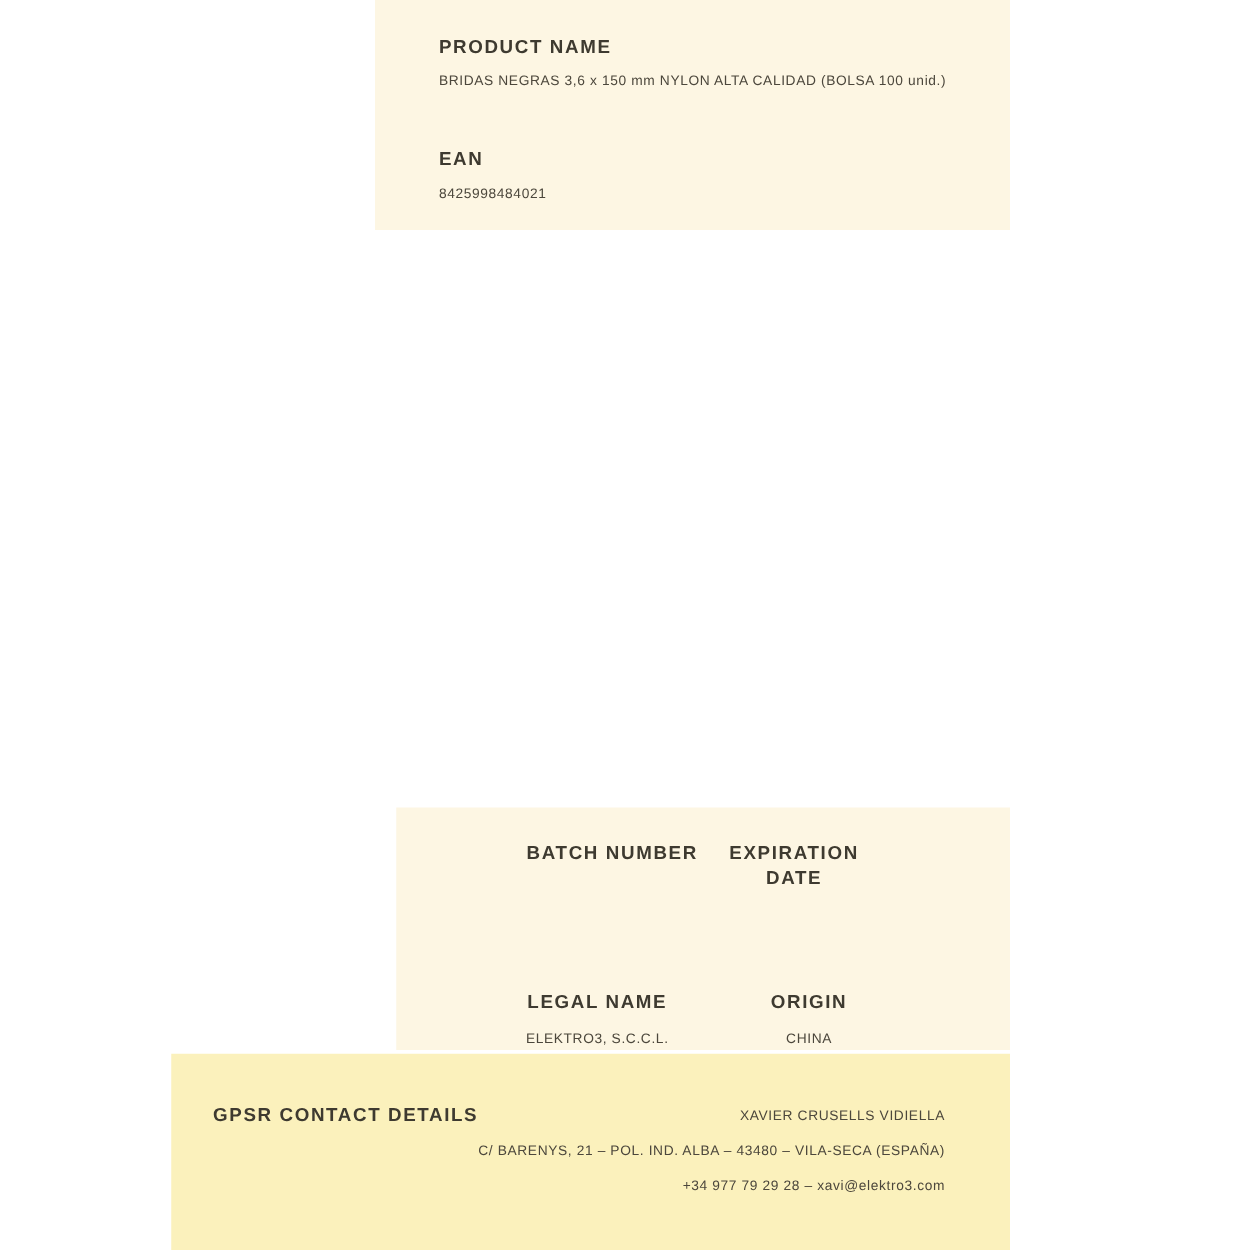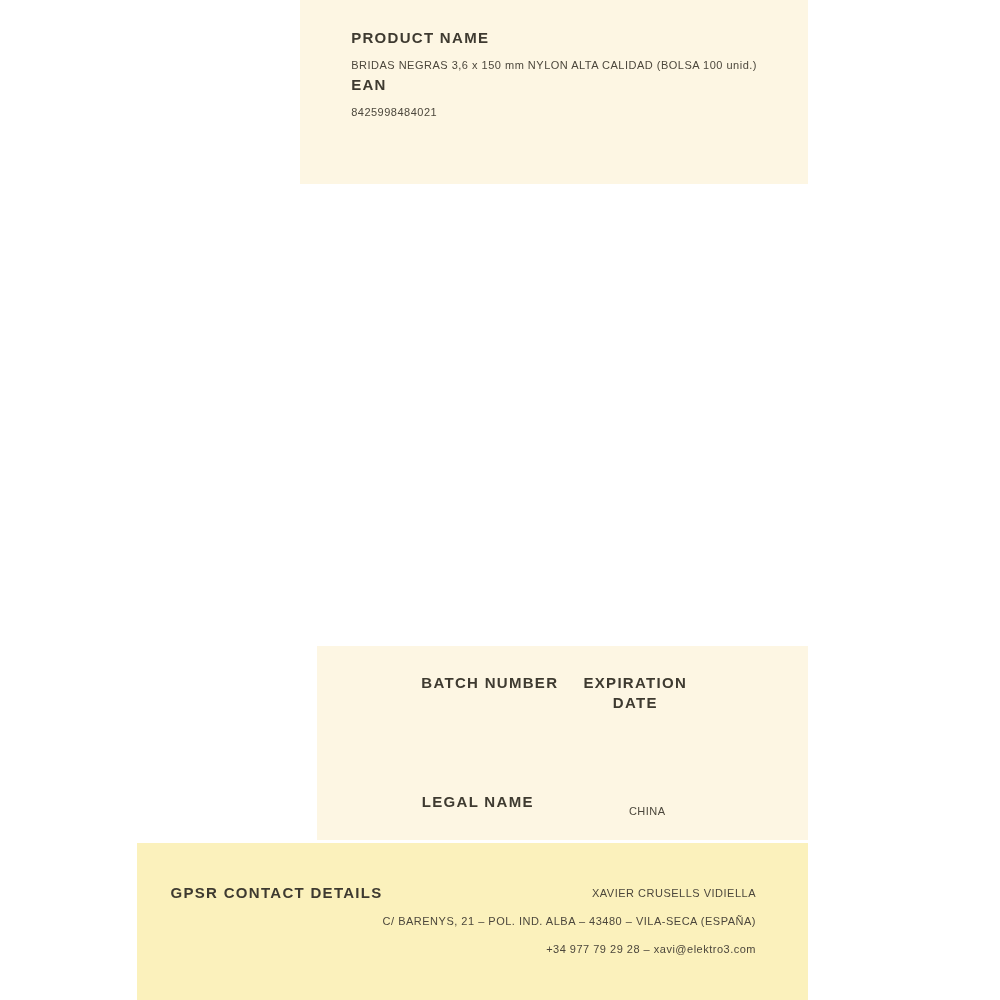--- a/index.html
+++ b/index.html
@@ -60,21 +60,21 @@
     line-height: 20px;
   }
   .value {
     font-size: 11px;
     font-weight: 400;
     letter-spacing: 0.5px;
     color: #4C473C;
     line-height: 20px;
   }
   .top-value { margin-top: 7px; }
-  .ean-block { }
+  .ean-block { margin-top: 43px; }
   .details-row {
     display: flex;
   }
   .details-row .cell {
     width: 50%;
     text-align: center;
   }
   .details-row2 { margin-top: 70px; gap: 48px; }
   .cell .value { margin-top: 9px; }
   .gpsr-label { line-height: 28px; }
@@ -110,22 +110,24 @@
         <div class="value"></div>
       </div>
       <div class="cell">
         <div class="label">EXPIRATION DATE</div>
         <div class="value"></div>
       </div>
     </div>
     <div class="details-row details-row2">
       <div class="cell">
         <div class="label">LEGAL NAME</div>
+        <div class="value">ELEKTRO3, S.C.C.L.</div>
       </div>
       <div class="cell">
+        <div class="label">ORIGIN</div>
         <div class="value">CHINA</div>
       </div>
     </div>
   </div>
 
   <div class="divider"></div>
 
   <div class="section-gpsr">
     <div class="label gpsr-label">GPSR CONTACT DETAILS</div>
     <div class="gpsr-right">

